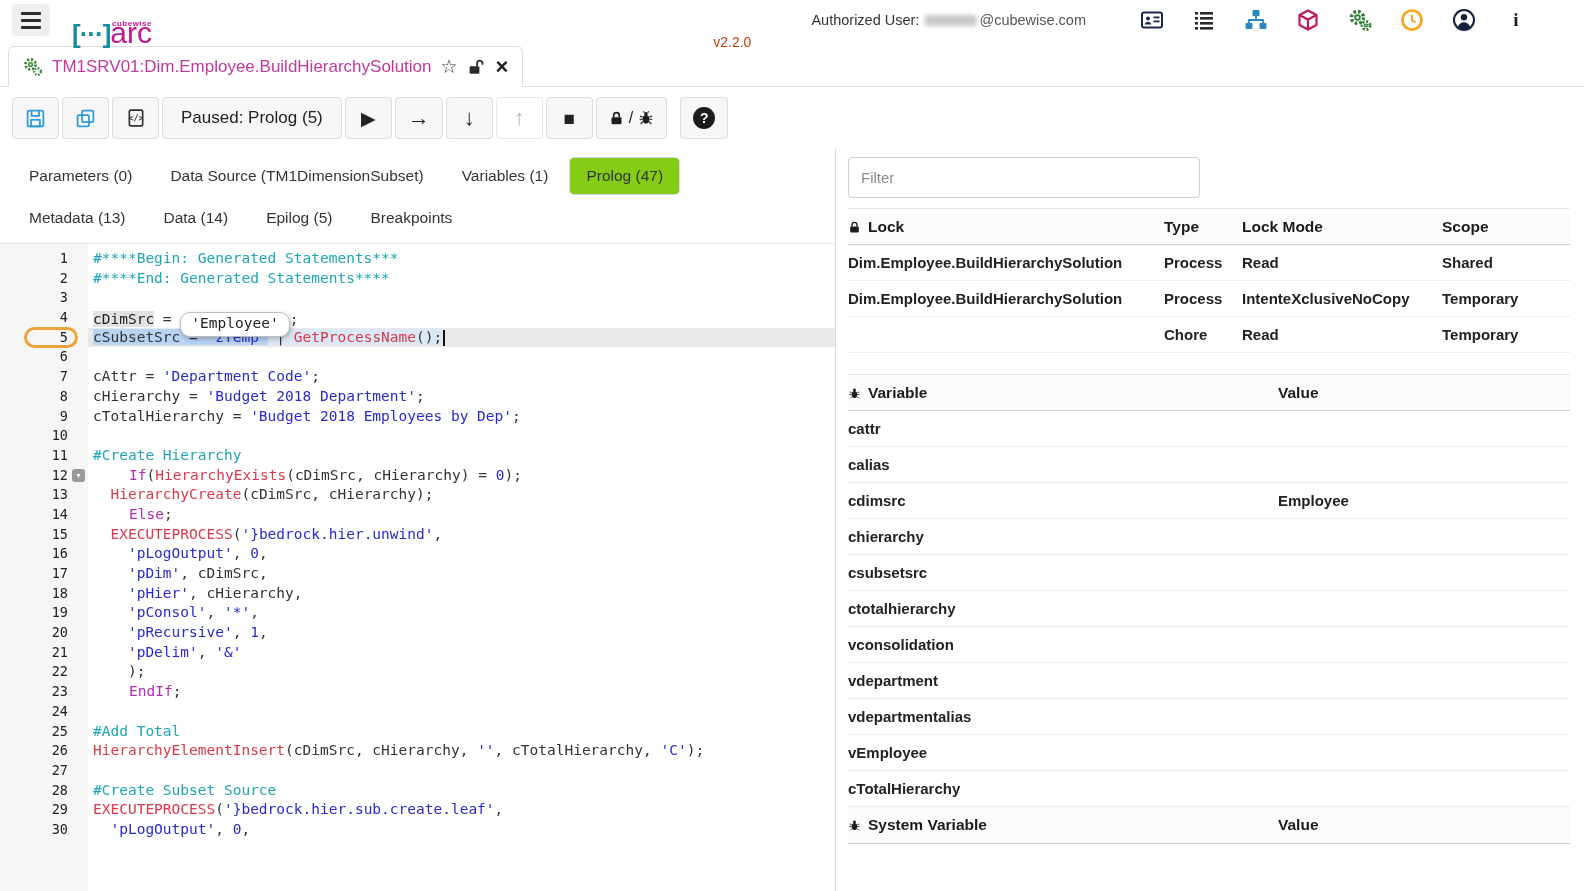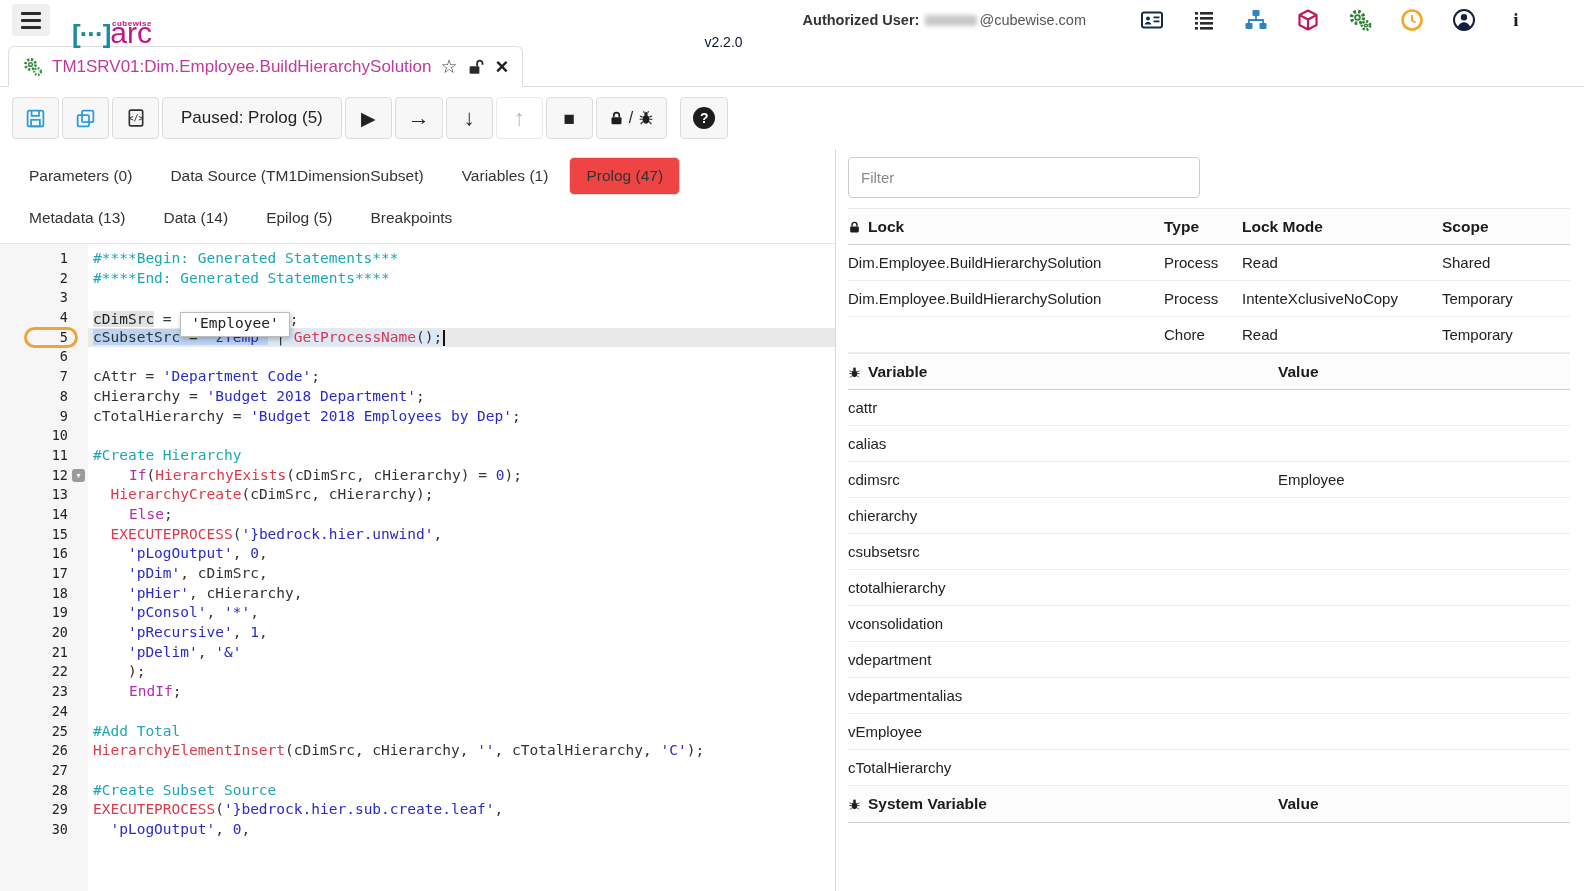--- a/index.html
+++ b/index.html
@@ -9,22 +9,22 @@
   
   .topbar { height:40px; display:flex; align-items:center; padding:0 56px 0 12px; background:#fff; }
   .hamburger { width:38px; height:32px; background:#efefef; border-radius:4px;
     display:flex; flex-direction:column; justify-content:center; gap:4px; align-items:center; cursor:pointer; }
   .hamburger i { display:block; width:20px; height:3px; background:#2b2b2b; border-radius:1px; }
   .logo { margin-left:22px; display:flex; align-items:baseline; position:relative; }
   .logo-brackets { color:#1a8a9e; font-size:26px; font-weight:700; letter-spacing:-1px; }
   .logo-arc { color:#c0158c; font-size:30px; font-weight:400; line-height:22px; position:relative;margin-top:32px; }
   .logo-cubewise { position:absolute; top:-9px; right:0; font-size:8px; color:#c0158c; font-weight:700; letter-spacing:.5px; }
   .topbar-right { margin-left:auto; display:flex; align-items:center; }
-  .version { color:#0f172a; font-size:14px; margin-right:60px;margin-top:44px; }
-  .auth-label { font-weight:700; color:#333; font-size:14.5px; }
+  .version { color:#c2410c; font-size:14px; margin-right:60px;margin-top:44px; }
+  .auth-label { font-weight:400; color:#333; font-size:14.5px; }
   .redacted { display:inline-block; width:52px; height:11px; background:#c9c9c9; border-radius:2px; filter:blur(2px); margin:0 2px 0 6px; }
   .auth-domain { color:#555; font-size:14.5px; }
   .top-icons { display:flex; align-items:center; gap:28px; margin-left:54px; }
   .top-icon { width:24px; height:24px; display:flex; align-items:center; justify-content:center; cursor:pointer; }
   .info-glyph { font-weight:800; font-size:19px; color:#1d1d1d; font-family:"Liberation Serif", serif; }
 
   
   .tabstrip { height:47px; border-bottom:1px solid #ddd; display:flex; align-items:flex-end; padding-left:8px; background:#fff; }
   .doc-tab { height:41px; border:1px solid #ddd; border-bottom:1px solid #fff; border-radius:6px 6px 0 0;
     margin-bottom:-1px; background:#fff; display:flex; align-items:center; gap:9px; padding:0 14px; cursor:pointer; }
@@ -46,21 +46,21 @@
 
   
   .content { display:flex; height:742px; }
   .left-col { width:836px; border-right:1px solid #d8d8d8; display:flex; flex-direction:column; }
   .right-col { flex:1; padding:8px 14px 0 12px; }
 
   
   .navtabs { padding:6px 12px 4px; border-bottom:1px solid #e5e5e5; }
   .navtab-row { display:flex; gap:4px; height:42px; align-items:center; }
   .navtab { padding:9px 16px; font-size:15.5px; color:#333; border:1px solid transparent; border-radius:5px; cursor:pointer; white-space:nowrap; }
-  .navtab.active { border-color:#ddd; background:#ef4444; }
+  .navtab.active { border-color:#ddd; background:#84cc16; }
 
   
   .editor { flex:1; position:relative; overflow:hidden; background:#fff; padding-top:5px;
     font-family:"DejaVu Sans Mono", monospace; font-size:14.5px; }
   .editor::before { content:''; position:absolute; left:0; top:0; bottom:0; width:88px; background:#f6f6f6; }
   .code-row { display:flex; height:19.7px; line-height:19.7px; position:relative; }
   .gutter-cell { width:88px; flex:none; text-align:right; padding-right:20px; position:relative; z-index:1; }
   .line-num { font-size:13.5px; color:#222; font-weight:500; }
   .pause-ring { position:absolute; left:24px; top:-1px; width:54px; height:21px;
     border:3px solid #f0a33a; border-radius:12px; }
@@ -72,36 +72,36 @@
   .tok-pl { color:#333; }
   .tok-cm { color:#1fa5b4; }
   .tok-str { color:#2a2acc; }
   .tok-kw { color:#b02db2;margin-left:36px; }
   .tok-fn { color:#d9394a; }
   .tok-num { color:#2a2acc; }
   .tok-hl { background:#e2e2e2; }
   .sel { background:#b9d3f3; }
   .sel2 { background:#dce8f6;margin-top:34px; }
   .tooltip-box { display:inline-block; position:relative; top:4px; z-index:3; background:#fff;
-    border:1px solid #bdbdbd; border-radius:0; box-shadow:1px 2px 5px rgba(0,0,0,.25);
+    border:1px solid #bdbdbd; border-radius:10px; box-shadow:1px 2px 5px rgba(0,0,0,.25);
     padding:1px 10px 2px; color:#222; }
   .caret { display:inline-block; width:2px; height:16px; background:#111; vertical-align:middle; margin-left:1px; }
 
   
   .filter-input { width:352px; height:41px; border:1px solid #ccc; border-radius:4px; font-size:15px;
     padding:0 12px; color:#333; outline:none; font-family:"Liberation Sans", sans-serif; margin-bottom:10px; display:block; }
   .filter-input::placeholder { color:#8a8a8a; }
   .thead { font-weight:700; font-size:15.5px; color:#1b1b1b; height:37px; align-items:center;
     border-top:1px solid #e8e8e8; border-bottom:1px solid #cfcfcf; background:#fcfcfc; }
-  .trow { height:36px; align-items:center; border-bottom:1px solid #ededed; font-size:15px; color:#222; }
+  .trow { height:36px; align-items:center; border-bottom:1px solid #ededed; font-size:15px; color:#222;font-weight:bold; }
   .lock-grid { display:grid; grid-template-columns:316px 78px 200px 1fr; }
   .var-grid { display:grid; grid-template-columns:430px 1fr; }
   .tcell { overflow:hidden; text-overflow:ellipsis; white-space:nowrap; padding-right:8px; }
   .hicon { display:inline-flex; vertical-align:-2px; margin-right:7px; }
-  .var-section { margin-top:0; }
+  .var-section { margin-top:21px; }
   .sys-section { margin-top:0; }
 </style>
 </head>
 <body>
 
 <div class="topbar">
   <div class="hamburger">
       <i></i>
       <i></i>
       <i></i>

